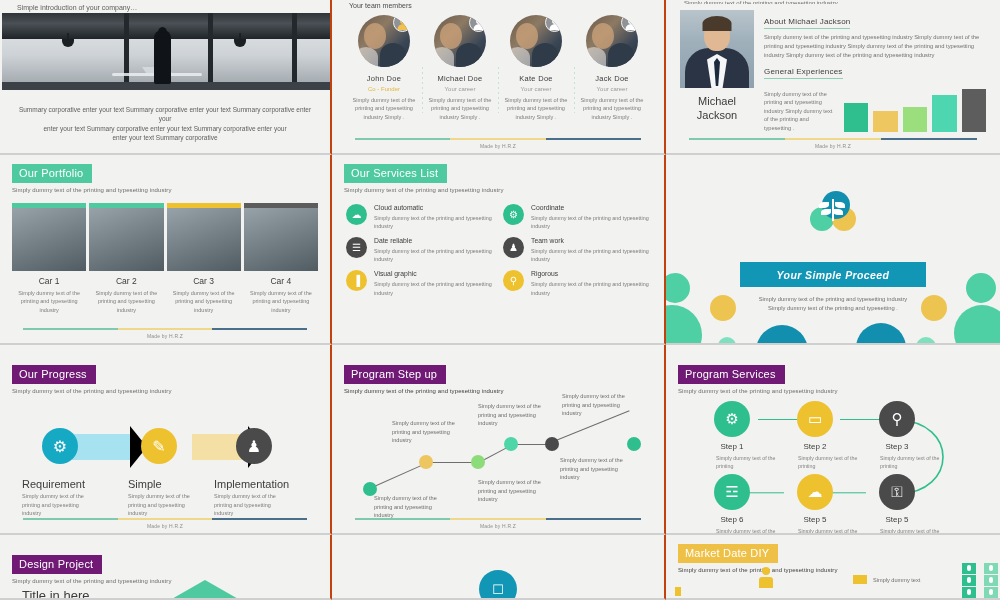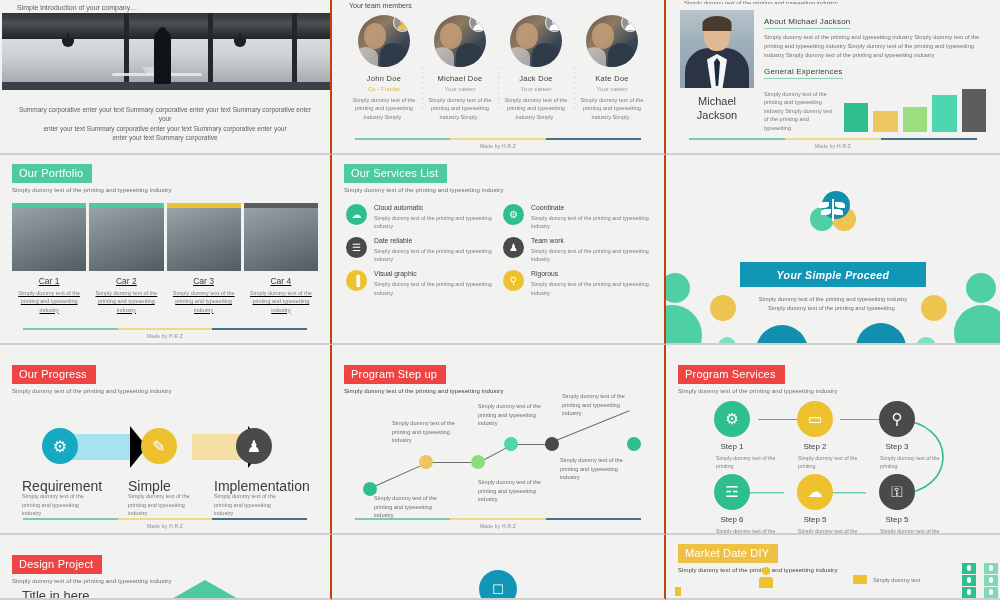--- a/index.html
+++ b/index.html
@@ -29,21 +29,21 @@
   
   .badge {
     display: inline-block;
     color: #ffffff;
     font-size: 11px;
     padding: 3px 9px 4px 7px;
     letter-spacing: .2px;
     white-space: nowrap;
   }
   .badge.green  { background: #4ec9a0; }
-  .badge.teal   { background: #ef4444; margin-top: 12px; }
+  .badge.teal   { background: #701a75; margin-top: 12px; }
   .badge.yellow { background: #eec046; }
   .sub {
     font-size: 6px; color: #6b6b6b; margin-top: 4px;
     letter-spacing: .1px;
   }
   .footer {
     position: absolute; left: 0; right: 0; bottom: 4px;
     text-align: center;
   }
   .footbar { display: flex; width: 86%; margin: 0 auto 3px auto; height: 2px; }
@@ -138,21 +138,21 @@
   .h-under { font-size: 8px; color: #3c3c3c; border-bottom: 1px solid #8fcfb4;
       display:inline-block; padding-bottom: 2px; letter-spacing:.2px;}
   .p-small { font-size: 5.8px; color: #707070; line-height: 1.55; margin-top: 4px; }
   .exp-row { display:flex; gap: 8px; margin-top: 5px; align-items: flex-end; }
   .exp-txt { width: 72px; font-size: 5.6px; color:#777; line-height:1.5; }
   .bars { flex:1; display:flex; align-items:flex-end; gap:5px; height: 48px; }
   .bars span { flex:1; display:block; }
 
   
   .s4 .cards { display:flex; gap: 3px; padding: 4px 12px 0 12px; }
-  .card { flex:1;text-decoration:underline; }
+  .card { flex:1; }
   .card .cap { height: 5px; }
   .card .img { height: 63px; position:relative; overflow:hidden;
       background:linear-gradient(160deg,#97a3a8,#515b62); }
   .card .cname { font-size: 8.5px; color:#3c3c3c; text-align:center; margin-top:5px; }
   .card .cdesc { font-size: 5.5px; color:#7c7c7c; text-align:center; line-height:1.5; margin-top:3px; }
   .car1 { background: radial-gradient(circle at 40% 60%, #dfe7e3 0 26%, #9fb3ad 55%, #47555a 100%); }
   .car2 { background: linear-gradient(180deg,#1d2a33 0%,#2f4552 45%,#16202a 100%); }
   .car3 { background: linear-gradient(180deg,#7fa8c8 0%,#4e6f50 55%,#2d3b33 100%); }
   .car4 { background: linear-gradient(180deg,#cfd5d8 0%,#8e979c 60%,#5c6468 100%); }
 
@@ -186,21 +186,21 @@
   .s6txt { position:absolute; left:0; right:0; top:140px; text-align:center;
       font-size:5.8px; color:#6d6d6d; line-height:1.6; }
 
   
   .prog { position:relative; height: 112px; padding-top: 6px; }
   .pcircle { position:absolute; width:36px; height:36px; border-radius:50%;
       display:flex; align-items:center; justify-content:center; color:#fff; font-size:16px; }
   .parrow { position:absolute; height:26px; }
   .parrow:after { content:""; position:absolute; right:-15px; top:-8px;
       border-left:17px solid; border-top:21px solid transparent; border-bottom:21px solid transparent; }
-  .p-label { position:absolute; font-size:14px; color:#3c3c3c; }
+  .p-label { position:absolute; font-size:11px; color:#3c3c3c; }
   .p-desc  { position:absolute; font-size:5.5px; color:#7c7c7c; line-height:1.55; width:74px; }
 
   
   .step-plot { position:relative; height: 140px; }
   .sdot { position:absolute; width:14px; height:14px; border-radius:50%; }
   .sline { position:absolute; height:1.4px; background:#6e6e6e; transform-origin:0 50%; }
   .stxt { position:absolute; font-size:5.6px; color:#6d6d6d; line-height:1.55; width:72px; }
 
   
   .proc { position:relative; height:150px; }
@@ -299,35 +299,35 @@
       <div class="member">
         <div class="avatar">
             <span class="blob1"></span>
             <span class="blob2"></span>
             <span class="blob3"></span>
           <span class="av-badge">
               <i class="h"></i>
               <i class="b"></i>
             </span>
         </div>
-        <div class="m-name">Jack   Doe</div>
+        <div class="m-name">Kate   Doe</div>
         <div class="m-role">Your career</div>
         <div class="m-desc">Simply dummy text of the printing and typesetting industry Simply .</div>
       </div>
       <div class="member">
         <div class="avatar">
             <span class="blob1"></span>
             <span class="blob2"></span>
             <span class="blob3"></span>
           <span class="av-badge">
               <i class="h"></i>
               <i class="b"></i>
             </span>
         </div>
-        <div class="m-name">Kate   Doe</div>
+        <div class="m-name">Jack   Doe</div>
         <div class="m-role">Your career</div>
         <div class="m-desc">Simply dummy text of the printing and typesetting industry Simply .</div>
       </div>
     </div>
     <div class="footer">
       <div class="footbar">
           <i class="fb1"></i>
           <i class="fb2"></i>
           <i class="fb3"></i>
         </div>

